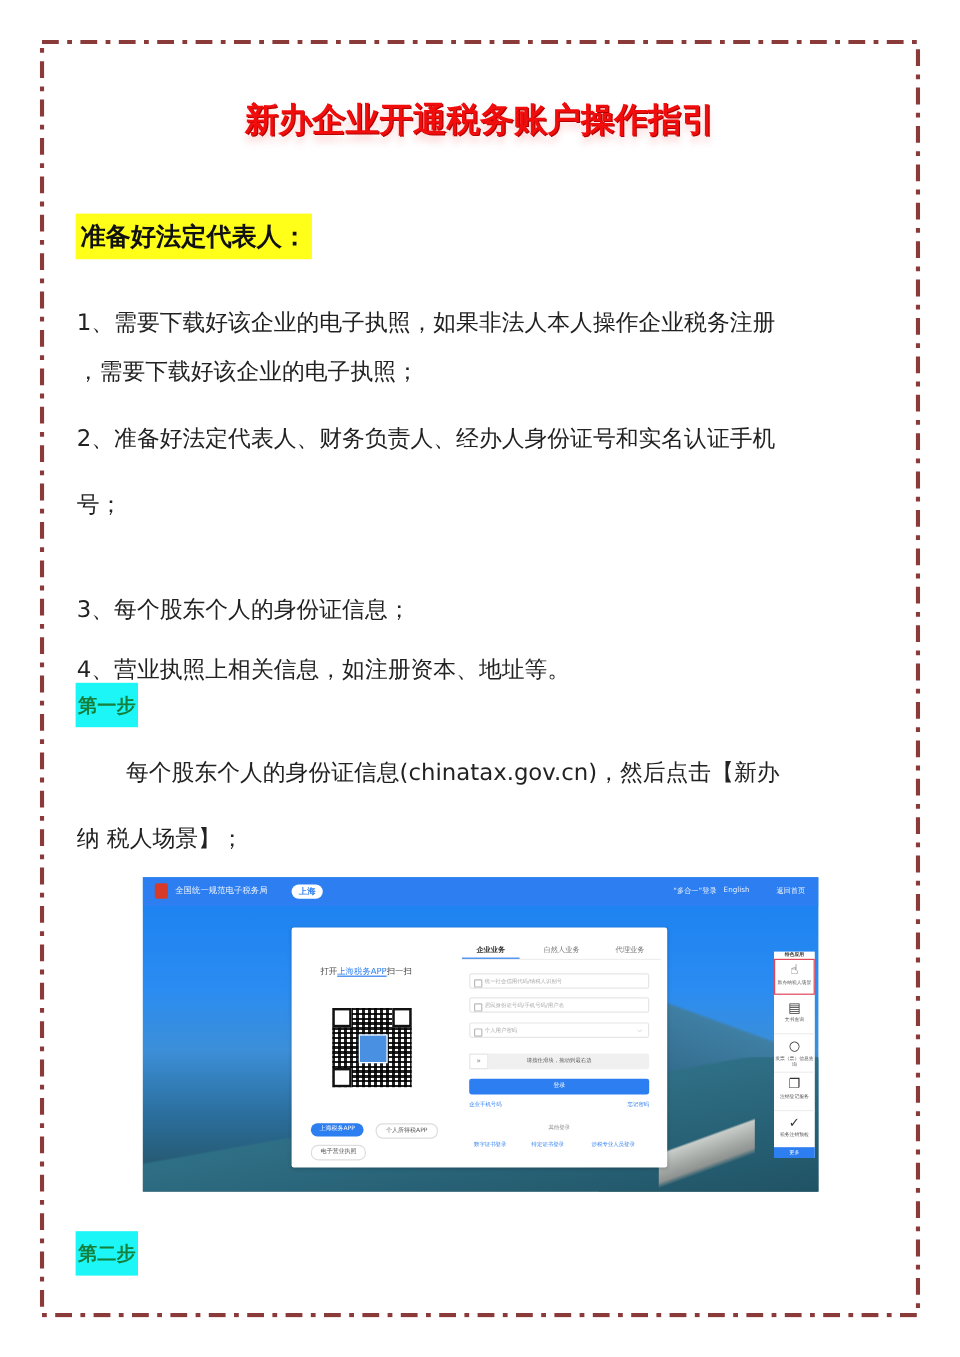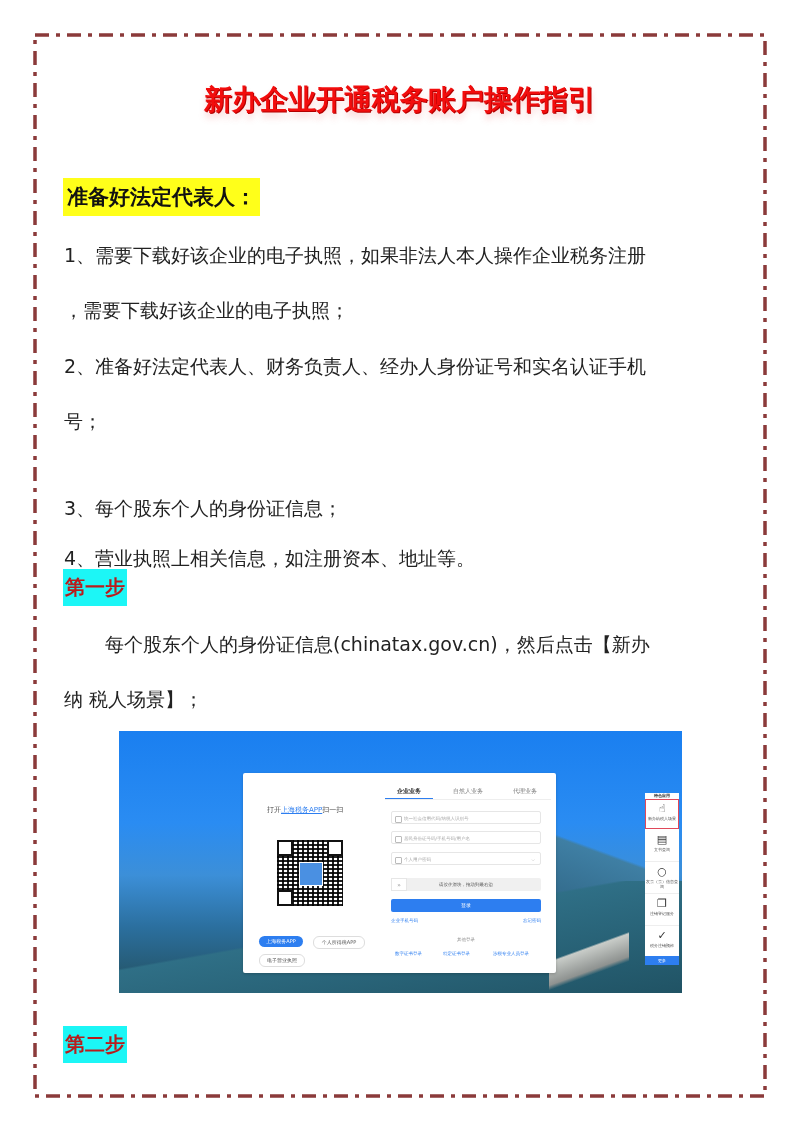--- a/index.html
+++ b/index.html
@@ -11,21 +11,21 @@
   .frame svg { position: absolute; left: 0; top: 0; }
 
   .title { position: absolute; left: 0; width: 800px; top: 70px; text-align: center;
            font-family: "DejaVu Sans", sans-serif; font-weight: 900; font-size: 28px;
            color: #f20d0d; letter-spacing: 0px; line-height: 60px;
            text-shadow: 1px 1px 0 #b30000, 0 6px 6px rgba(240,80,80,0.25); }
 
   .hl-yellow { position: absolute; left: 63px; top: 178px; height: 38px; padding: 0 4px;
                background: #ffff1a; font-weight: bold; font-size: 21px; line-height: 38px; color: #111; }
   .hl-cyan { position: absolute; height: 37px; padding: 0 2px; background: #1cf6f6;
-             font-weight: bold; font-size: 20px; line-height: 37px; color: #b91c1c; }
+             font-weight: bold; font-size: 16px; line-height: 37px; color: #15803d; }
 
   .para { position: absolute; left: 64px; font-size: 19px; color: #222; line-height: 30px; white-space: nowrap; }
 
   
   .shot { position: absolute; left: 119px; top: 731px; width: 563px; height: 262px; overflow: hidden;
           background: linear-gradient(180deg, #1a7ff0 0%, #2a8cf2 35%, #3c8fd8 55%, #2b6f9e 75%, #234f5c 100%); }
   .shot .topbar { position: absolute; left: 0; top: 0; width: 100%; height: 24px; background: #2d7ef0; }
   .shot .logo { position: absolute; left: 10px; top: 5px; width: 11px; height: 13px; border-radius: 2px;
                 background: #d83a2a; }
   .shot .site-name { position: absolute; left: 27px; top: 6px; font-size: 7px; color: #eaf2ff; }
@@ -84,36 +84,44 @@
 <div class="frame">
   <svg width="734" height="1065" viewBox="0 0 734 1065">
     <rect x="2" y="2" width="730" height="1061" fill="none" stroke="#8b3a3a" stroke-width="3.5" stroke-dasharray="14 7 4 7"></rect>
   </svg>
 </div>
 
 <div class="title">新办企业开通税务账户操作指引</div>
 
 <div class="hl-yellow">准备好法定代表人：</div>
 
-<div class="para" style="top:240px;">1、需要下载好该企业的电子执照，如果非法人本人操作企业税务注册</div>
+<div class="para" style="top:254px;">1、需要下载好该企业的电子执照，如果非法人本人操作企业税务注册</div>
 <div class="para" style="top:295px;">，需要下载好该企业的电子执照；</div>
 <div class="para" style="top:351px;">2、准备好法定代表人、财务负责人、经办人身份证号和实名认证手机</div>
 <div class="para" style="top:406px;">号；</div>
 <div class="para" style="top:461px;margin-top:32px;">3、每个股东个人的身份证信息；</div>
 <div class="para" style="top:543px;">4、营业执照上相关信息，如注册资本、地址等。</div>
 
 <div class="hl-cyan" style="left:63px; top:569px;">第一步</div>
 <div class="para" style="left:105px; top:629px;">每个股东个人的身份证信息(chinatax.gov.cn)，然后点击【新办</div>
 <div class="para" style="top:684px;">纳 税人场景】；</div>
 
 <div class="shot">
   <div class="mountain2"></div>
   <div class="mountain1"></div>
   <div class="wall"></div>
 
+  <div class="topbar">
+    <span class="logo"></span>
+    <span class="site-name">全国统一规范电子税务局</span>
+    <span class="region">上海</span>
+    <span class="nav" style="left:442px;">“多合一”登录</span>
+    <span class="nav" style="left:484px;">English</span>
+    <span class="nav" style="left:528px;">返回首页</span>
+  </div>
 
   <div class="panel">
     <div class="qr-title">
       <span>打开</span><span class="app">上海税务APP</span><span>扫一扫</span>
     </div>
     <div class="qr">
       <span class="corner" style="left:0;top:0;"></span>
       <span class="corner" style="right:0;top:0;"></span>
       <span class="corner" style="left:0;bottom:0;"></span>
       <span class="center"></span>

